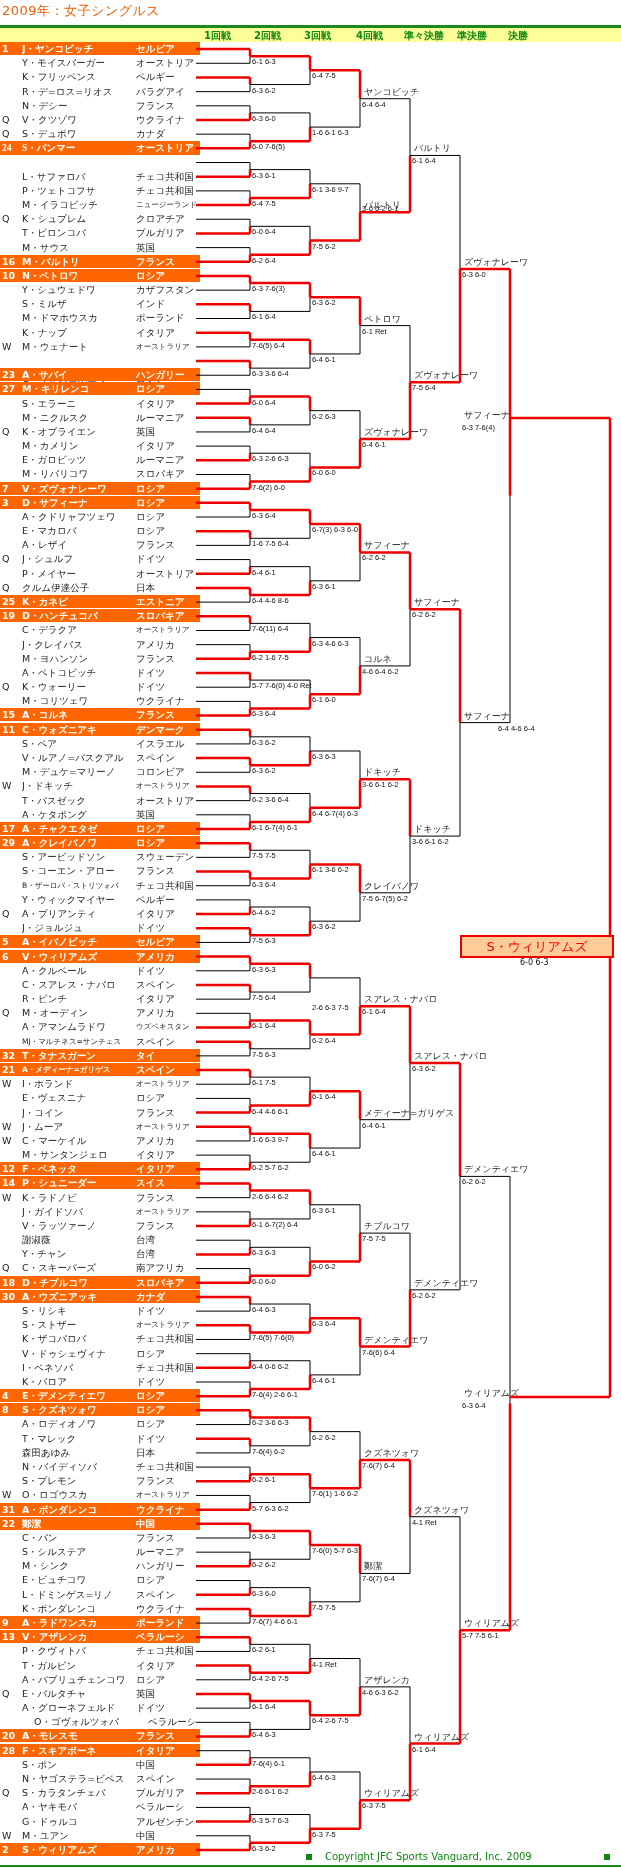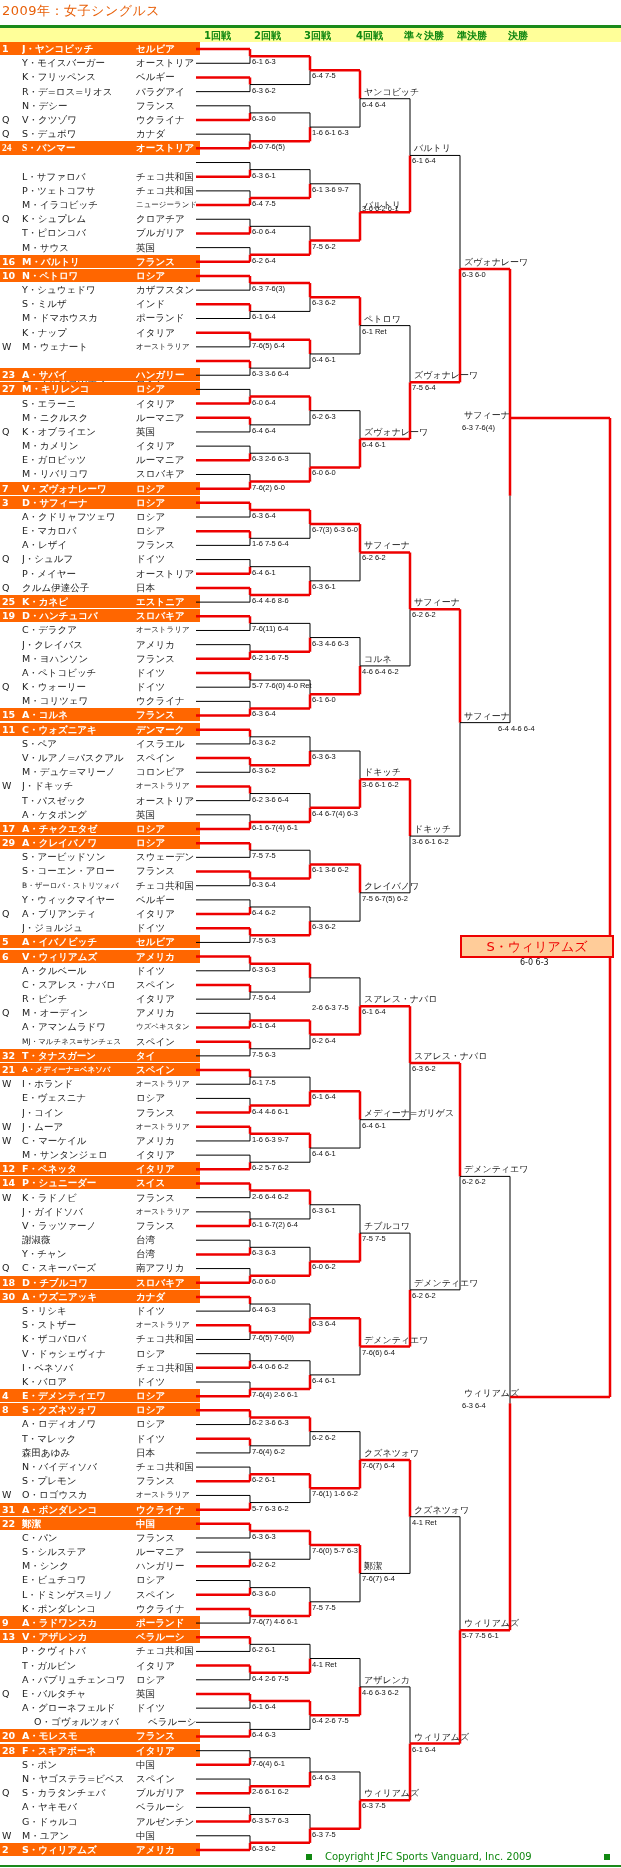--- a/index.html
+++ b/index.html
@@ -396,21 +396,21 @@
       <span class="nm small">MJ・マルチネス=サンチェス</span>
       <span class="ct">スペイン</span>
     </div>
     <div class="row seed" style="top: 1048.78px;">
       <span class="sd">32</span>
       <span class="nm">T・タナスガーン</span>
       <span class="ct">タイ</span>
     </div>
     <div class="row seed" style="top: 1062.96px;">
       <span class="sd">21</span>
-      <span class="nm small">A・メディーナ=ベネソバ</span>
+      <span class="nm small">A・メディーナ=ガリゲス</span>
       <span class="ct">スペイン</span>
     </div>
     <div class="row" style="top: 1077.14px;">
       <span class="sd">W</span>
       <span class="nm">I・ホランド</span>
       <span class="ct small">オーストラリア</span>
     </div>
     <div class="row" style="top: 1091.32px;">
       <span class="sd"></span>
       <span class="nm">E・ヴェスニナ</span>

